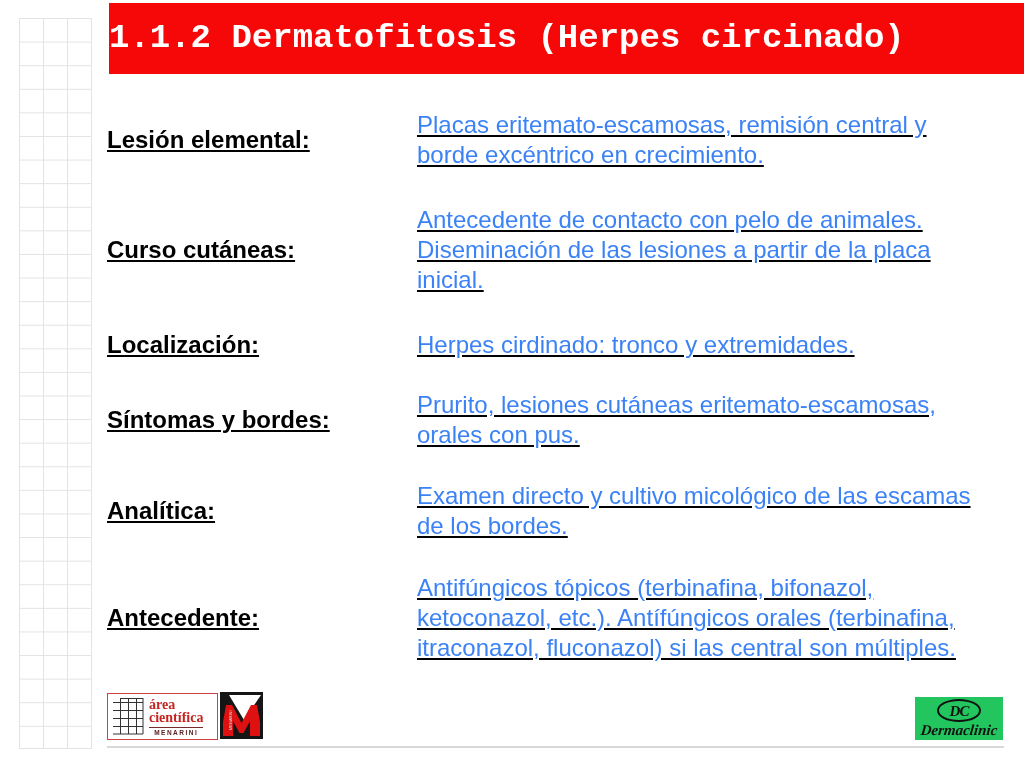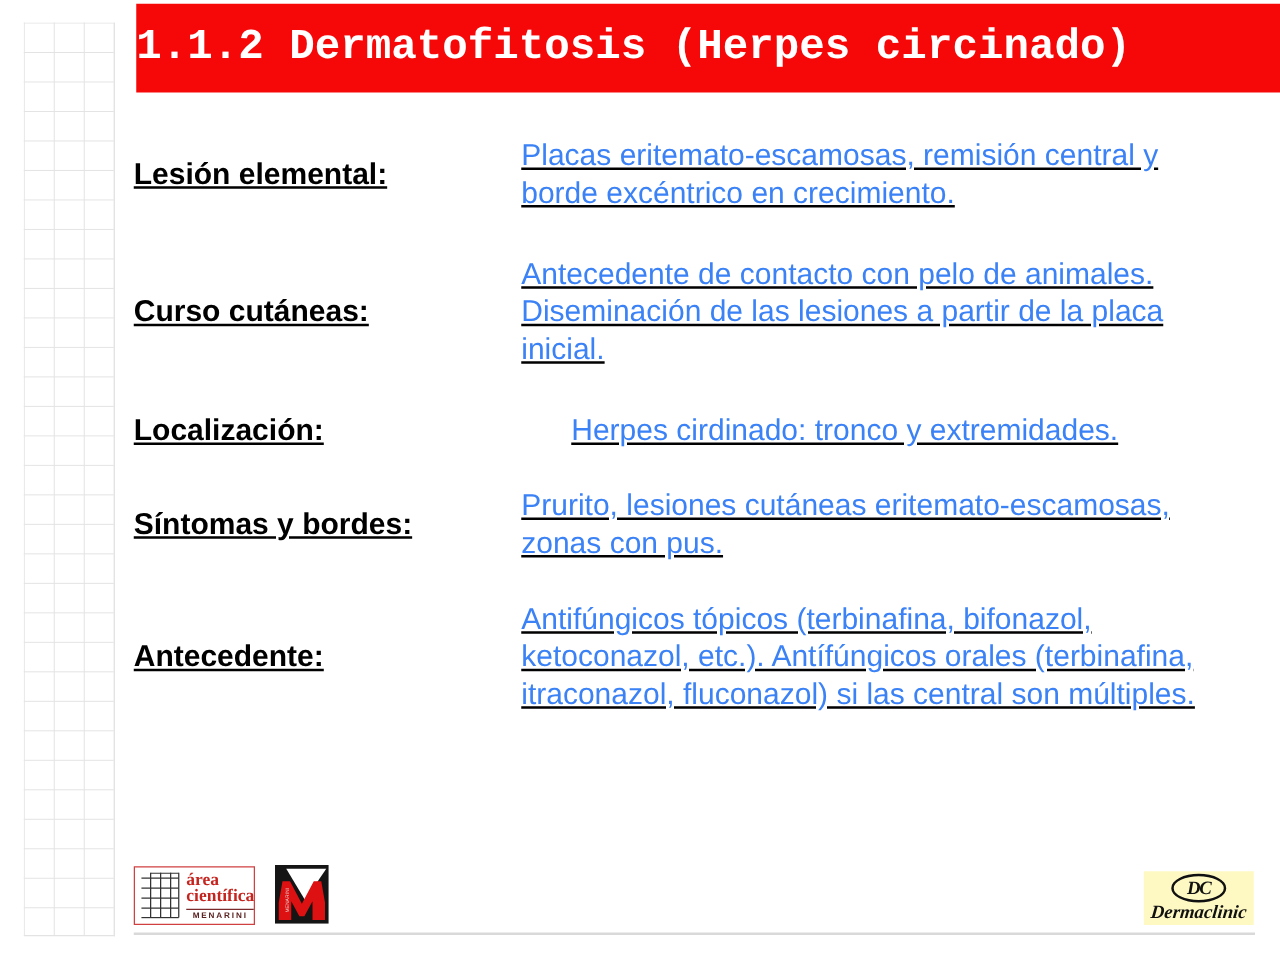--- a/index.html
+++ b/index.html
@@ -76,40 +76,40 @@
   }
   .row .desc {
     flex: 1 1 auto;
     font-size: 24px;
     color: #3b82f6;
     line-height: 30px;
     white-space: pre-line;
   }
   .row:nth-child(1) { margin-bottom: 35px; }
   .row:nth-child(2) { margin-bottom: 35px; }
-  .row:nth-child(3) { margin-bottom: 30px; gap: 40px; }
+  .row:nth-child(3) { margin-bottom: 30px; }
   .row:nth-child(4) { margin-bottom: 31px; }
   .row:nth-child(5) { margin-bottom: 32px; }
 
   
   .divider {
     position: absolute;
     left: 107px;
     top: 746px;
     width: 897px;
     height: 2px;
     background: #d9d9d9;
   }
 
   
   .area-logo {
     position: absolute;
     left: 107px;
     top: 693px;
-    width: 97px;
+    width: 111px;
     height: 47px;
     box-sizing: border-box;
     border: 1px solid #d04040;
     background: #ffffff;
     display: flex;
     align-items: center;
     padding: 3px 4px 3px 5px;
   }
   .area-logo .grid-icon { flex: 0 0 auto; margin-right: 5px; }
   .area-logo .words {
@@ -142,21 +142,21 @@
     height: 47px;
   }
 
   
   .dc-logo {
     position: absolute;
     left: 915px;
     top: 697px;
     width: 88px;
     height: 43px;
-    background: #fef9c3;
+    background: #22c55e;
     text-align: center;
     font-family: "Liberation Serif", serif;
     font-style: italic;
     font-weight: bold;
     color: #111111;
   }
   .dc-logo .oval {
     width: 44px;
     height: 23px;
     margin: 2px auto 0 auto;
@@ -196,21 +196,26 @@
 Diseminación de las lesiones a partir de la placa
 inicial.</div>
     </div>
     <div class="row">
       <div class="term">Localización:</div>
       <div class="desc">Herpes cirdinado: tronco y extremidades.</div>
     </div>
     <div class="row">
       <div class="term">Síntomas y bordes:</div>
       <div class="desc">Prurito, lesiones cutáneas eritemato-escamosas,
-zonas con pus.</div>
+orales con pus.</div>
+    </div>
+    <div class="row">
+      <div class="term">Analítica:</div>
+      <div class="desc">Examen directo y cultivo micológico de las escamas
+de los bordes.</div>
     </div>
     <div class="row">
       <div class="term">Antecedente:</div>
       <div class="desc">Antifúngicos tópicos (terbinafina, bifonazol,
 ketoconazol, etc.). Antífúngicos orales (terbinafina,
 itraconazol, fluconazol) si las central son múltiples.</div>
     </div>
   </div>
 
   <div class="divider"></div>

